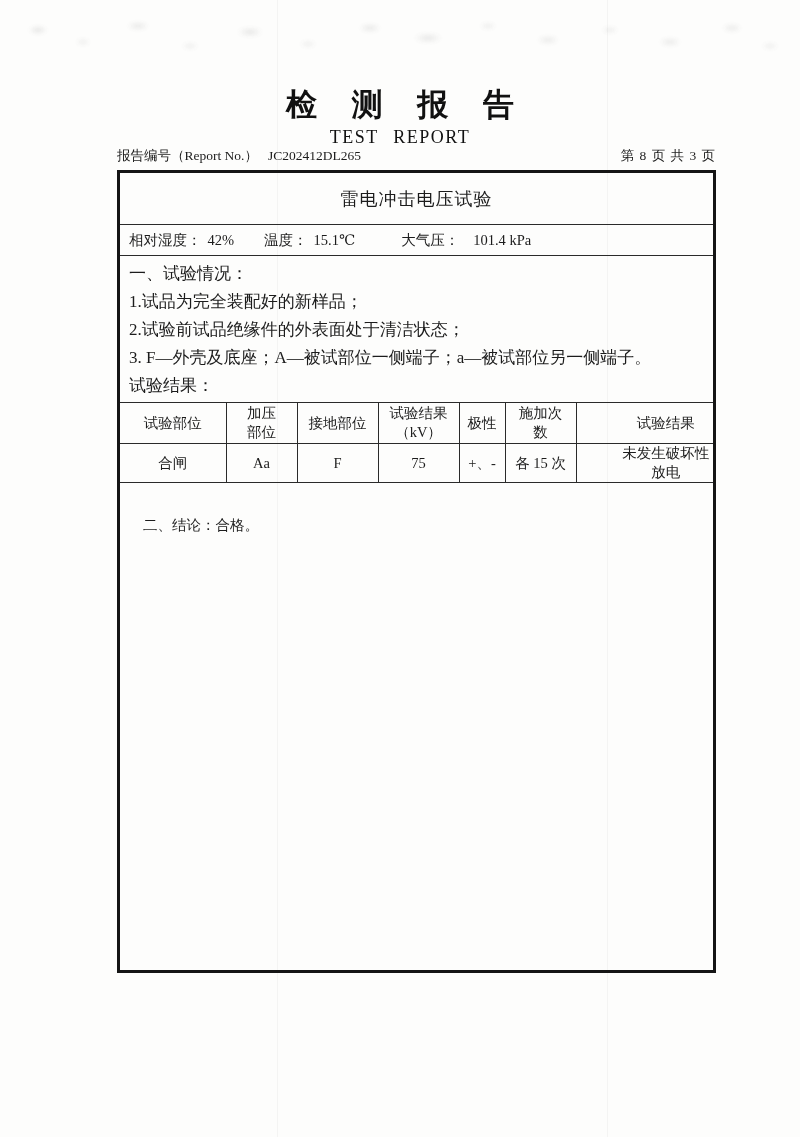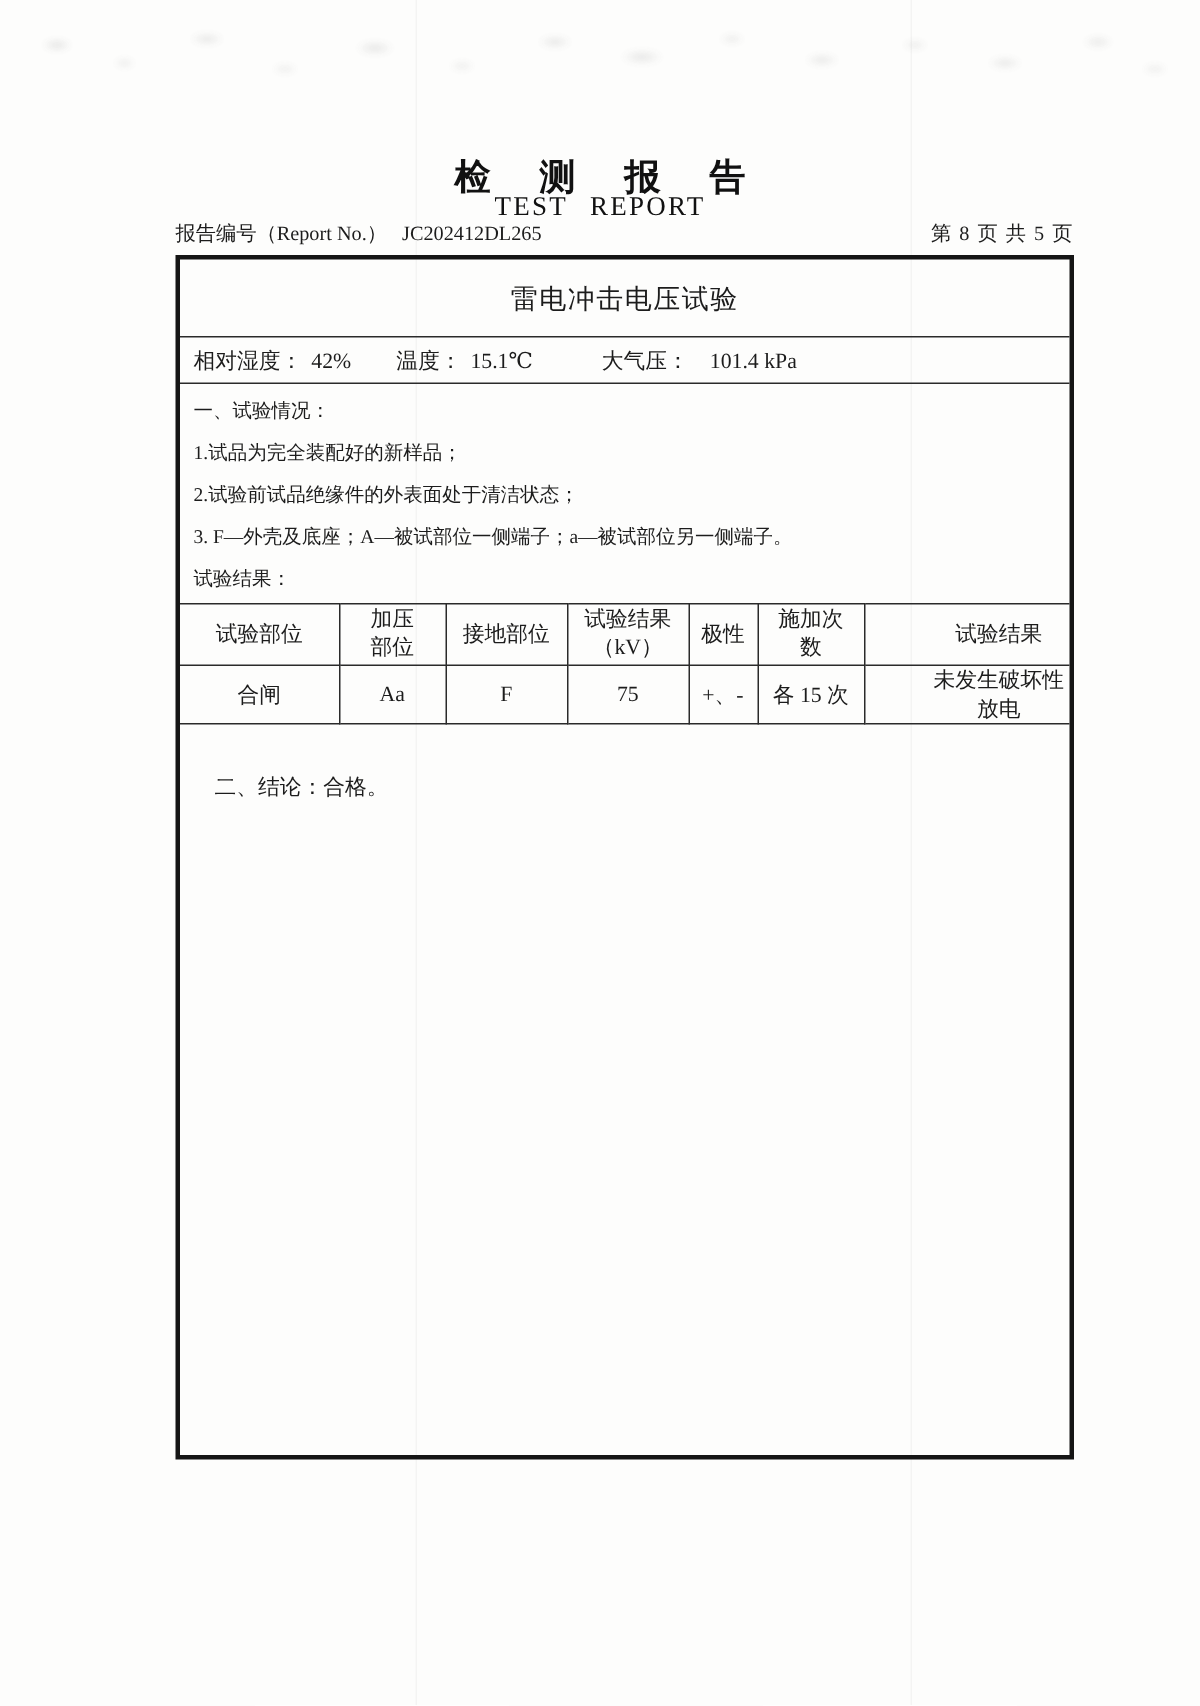--- a/index.html
+++ b/index.html
@@ -35,24 +35,24 @@
       radial-gradient(12px 5px at 762px 40px, rgba(120,120,120,.18), transparent 70%);
     filter: blur(2px);
     opacity: .8;
   }
   
   .fold-line { position: absolute; top: 0; bottom: 0; width: 1px; background: rgba(70,70,70,.05); }
   .fold-1 { left: 277px; }
   .fold-2 { left: 607px; }
 
   .title-cn {
-    position: absolute; top: 102px; left: 0; width: 100%;
+    position: absolute; top: 84px; left: 0; width: 100%;
     text-align: center;
     font-family: "Liberation Sans", "DejaVu Sans", sans-serif;
-    font-size: 24px; font-weight: 900;
+    font-size: 31px; font-weight: 900;
     letter-spacing: 13px; text-indent: 13px;
     color: #111;
   }
   .title-en {
     position: absolute; top: 127px; left: 0; width: 100%;
     text-align: center;
     font-size: 18px; font-weight: 400;
     letter-spacing: 1.5px; word-spacing: 9px;
     color: #111;
   }
@@ -82,21 +82,21 @@
     padding-left: 9px;
     font-size: 14.5px;
     border-bottom: 1.5px solid #2a2a2a;
   }
   .cond-item { white-space: nowrap; }
   .cond-item .cond-value { margin-left: 6px; }
   .cond-gap-1 { margin-right: 30px; }
   .cond-gap-2 { margin-right: 46px; }
   .cond-item-3 .cond-value { margin-left: 14px; }
 
-  .box-body { padding: 4px 9px 0; font-size: 13px; }
+  .box-body { padding: 4px 9px 0; font-size: 17px; }
   .box-body p { line-height: 28px; margin: 0; }
 
   table.results {
     width: 100%;
     border-collapse: collapse;
     font-size: 14.5px;
     margin-top: 2px;
   }
   table.results th, table.results td {
     border: 1.2px solid #2a2a2a;
@@ -126,21 +126,21 @@
   <div class="fold-line fold-1"></div>
   <div class="fold-line fold-2"></div>
 
   <div class="title-cn">检 测 报 告</div>
   <div class="title-en">TEST REPORT</div>
 
   <div class="meta-row">
     <div class="meta-left">
       <span>报告编号（Report No.）</span><span>JC202412DL265</span>
     </div>
-    <div class="page-info">第 8 页 共 5 页</div>
+    <div class="page-info">第 8 页 共 3 页</div>
   </div>
 
   <div class="report-box">
 
     <div class="box-title">雷电冲击电压试验</div>
 
     <div class="conditions">
       <span class="cond-item cond-gap-1">
         <span>相对湿度：</span><span class="cond-value">42%</span>
       </span>

